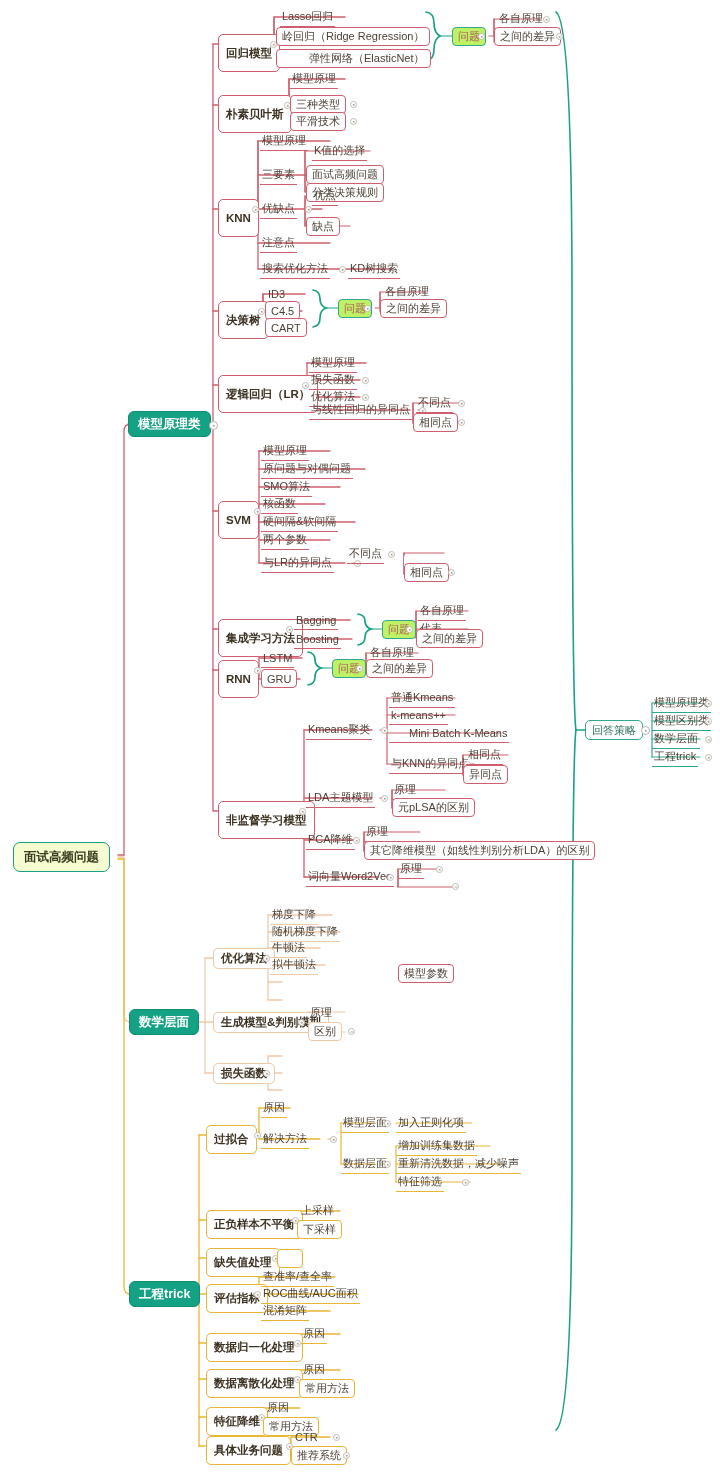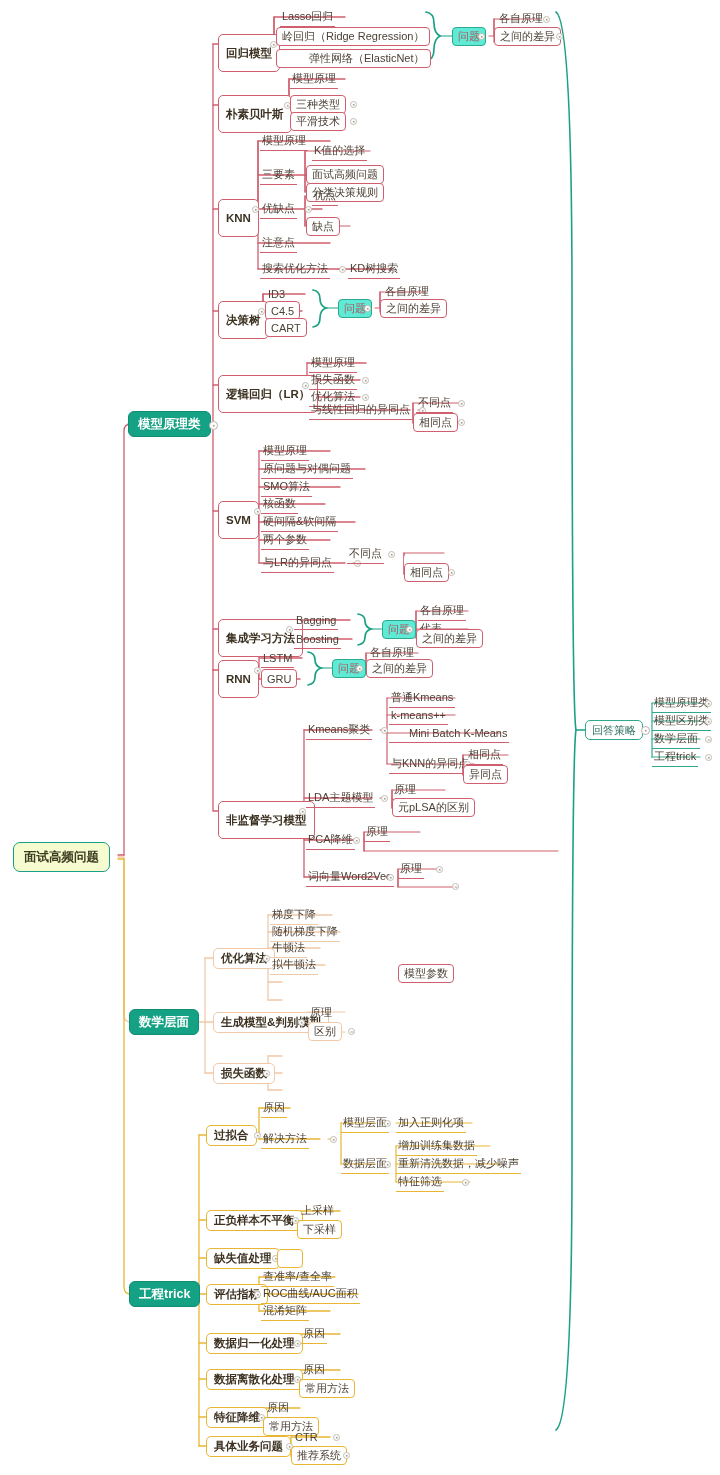--- a/index.html
+++ b/index.html
@@ -31,21 +31,21 @@
   
   .n-box-r{
     background:#ffffff;border:1.3px solid #cf5f6e;border-radius:5px;
     color:#3d3222;font-weight:bold;font-size:11.5px;
     padding:0 7px;height:38px;
   }
   
   .n-box-y{
     background:#ffffff;border:1.3px solid #e8b633;border-radius:5px;
     color:#3d3222;font-weight:bold;font-size:11.5px;
-    padding:0 7px;height:21px;
+    padding:0 7px;height:29px;
   }
   
   .n-box-o{
     background:#ffffff;border:1.3px solid #f0c9a8;border-radius:5px;
     color:#3d3222;font-weight:bold;font-size:11.5px;
     padding:0 7px;height:21px;
   }
   
   .n-box-t{
     background:#ffffff;border:1.3px solid #2fa98e;border-radius:5px;
@@ -60,21 +60,21 @@
   }
   .ul-r{border-bottom:1.2px solid #cf5f6e;}
   .ul-y{border-bottom:1.2px solid #e8b633;}
   .ul-o{border-bottom:1.2px solid #f0c9a8;}
   .ul-t{border-bottom:1.2px solid #2fa98e;}
   
   .lbox-r{background:#fff;border:1.2px solid #cf5f6e;border-radius:4px;
           color:#4a3f33;font-size:11px;padding:0 5px;height:19px;}
   .lbox-y{background:#fff;border:1.2px solid #e8b633;border-radius:4px;
           color:#4a3f33;font-size:11px;padding:0 5px;height:19px;}
-  .lbox-t{background:#5eead4;border:1.2px solid #2fa98e;border-radius:4px;
+  .lbox-t{background:#bef264;border:1.2px solid #2fa98e;border-radius:4px;
           color:#b0525f;font-size:11px;padding:0 5px;height:19px;}
   .lbox-empty{background:#fff;border:1.2px solid #e8b633;border-radius:4px;
           height:19px;width:26px;}
 
   
   .dot{
     position:absolute;width:7px;height:7px;border-radius:50%;
     border:1.1px solid #b9b2a6;background:#ffffff;
   }
   .dot.tiny{width:5px;height:5px;border:1px solid #c2bcb1;}
@@ -649,20 +649,23 @@
     <span>元pLSA的区别</span>
     </div>
 
   <div class="n-leaf ul-r" style="left:306px;top:831px;">
     <span>PCA降维</span>
     </div>
   <div class="dot tiny ring" style="left:353px;top:837px;"></div>
   <div class="n-leaf ul-r" style="left:364px;top:823px;">
     <span>原理</span>
     </div>
+  <div class="lbox-r node" style="left:364px;top:841px;">
+    <span>其它降维模型（如线性判别分析LDA）的区别</span>
+    </div>
 
   <div class="n-leaf ul-r" style="left:306px;top:868px;">
     <span>词向量Word2Vec</span>
     </div>
   <div class="dot tiny ring" style="left:387px;top:874px;"></div>
   <div class="n-leaf ul-r" style="left:398px;top:860px;">
     <span>原理</span>
     </div>
   <div class="dot tiny ring" style="left:436px;top:866px;"></div>
   <div class="lbox-r node" style="left:398px;top:916px;margin-top:48px;">

